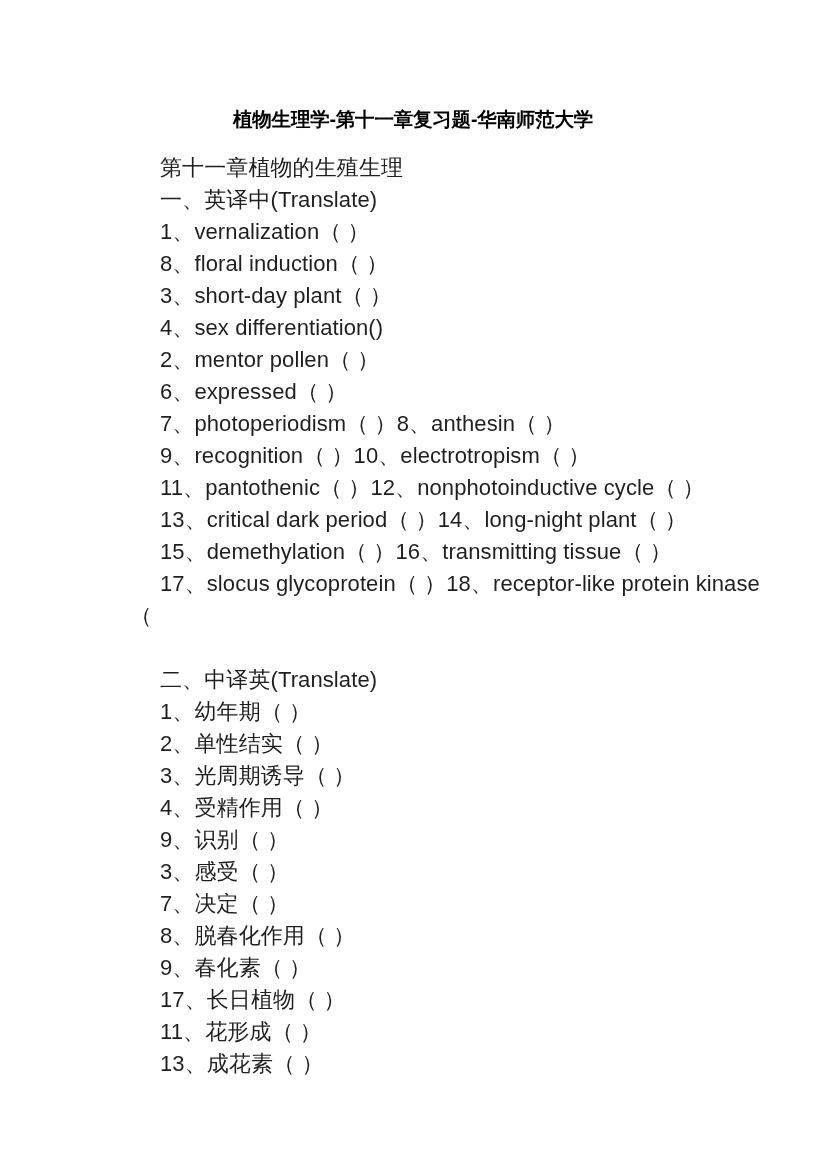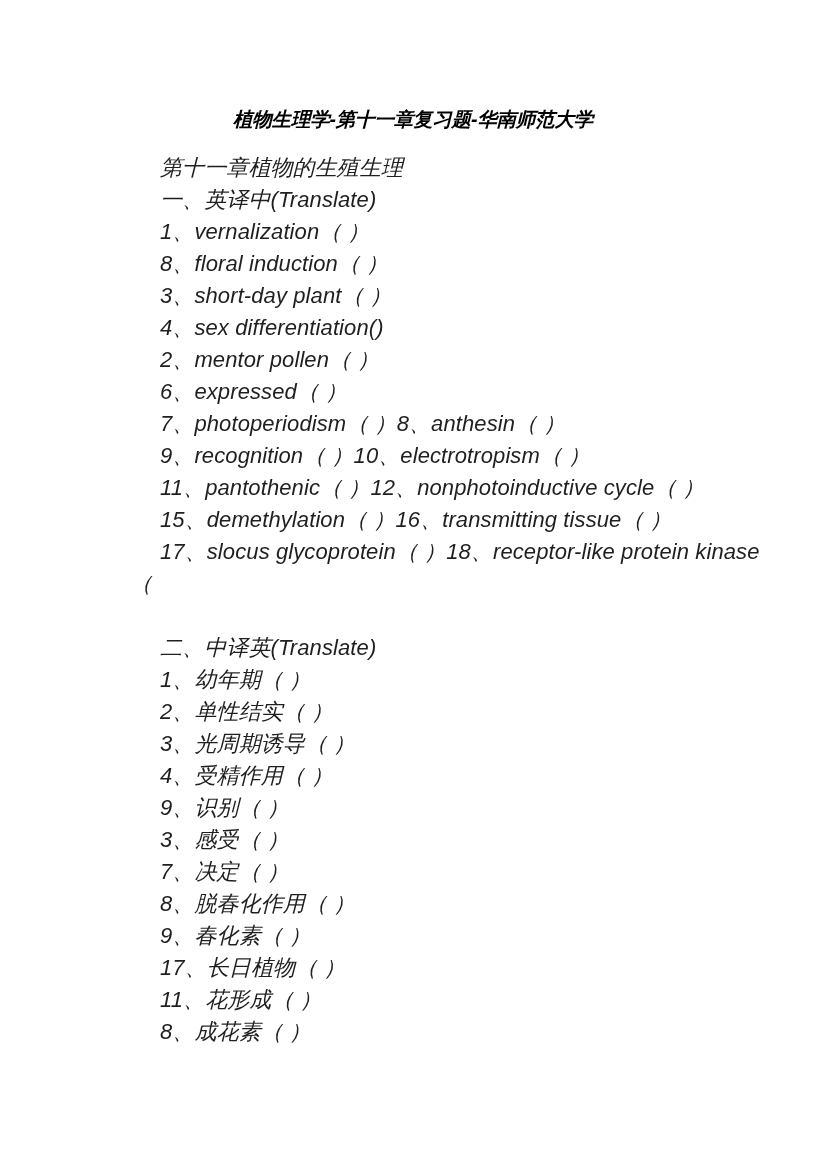--- a/index.html
+++ b/index.html
@@ -16,21 +16,20 @@
     position: relative;
   }
 
   .page {
     width: 826px;
     height: 1168px;
     box-sizing: border-box;
     padding: 16px;
     background: #ffffff;
     position: relative;
-    font-style: italic;
   }
 
   .doc-title {
     position: absolute;
     top: 94px;
     left: 0;
     width: 826px;
     text-align: center;
     font-size: 19.5px;
     font-weight: bold;
@@ -81,36 +80,37 @@
 
     <div class="line">1、vernalization（ ）</div>
     <div class="line">8、floral induction（ ）</div>
     <div class="line">3、short-day plant（ ）</div>
     <div class="line">4、sex differentiation()</div>
     <div class="line">2、mentor pollen（ ）</div>
     <div class="line">6、expressed（ ）</div>
     <div class="line">7、photoperiodism（ ）8、anthesin（ ）</div>
     <div class="line">9、recognition（ ）10、electrotropism（ ）</div>
     <div class="line">11、pantothenic（ ）12、nonphotoinductive cycle（ ）</div>
+    <div class="line">13、critical dark period（ ）14、long-night plant（ ）</div>
     <div class="line">15、demethylation（ ）16、transmitting tissue（ ）</div>
     <div class="line">17、slocus glycoprotein（ ）18、receptor-like protein kinase</div>
 
     <div class="line hang">（</div>
 
     <div class="line spacer"></div>
 
     <div class="line">二、中译英(Translate)</div>
 
     <div class="line">1、幼年期（ ）</div>
     <div class="line">2、单性结实（ ）</div>
     <div class="line">3、光周期诱导（ ）</div>
     <div class="line">4、受精作用（ ）</div>
     <div class="line">9、识别（ ）</div>
     <div class="line">3、感受（ ）</div>
     <div class="line">7、决定（ ）</div>
     <div class="line">8、脱春化作用（ ）</div>
     <div class="line">9、春化素（ ）</div>
     <div class="line">17、长日植物（ ）</div>
     <div class="line">11、花形成（ ）</div>
-    <div class="line">8、成花素（ ）</div>
+    <div class="line">13、成花素（ ）</div>
 
   </div>
 </div>
 
 </body></html>

